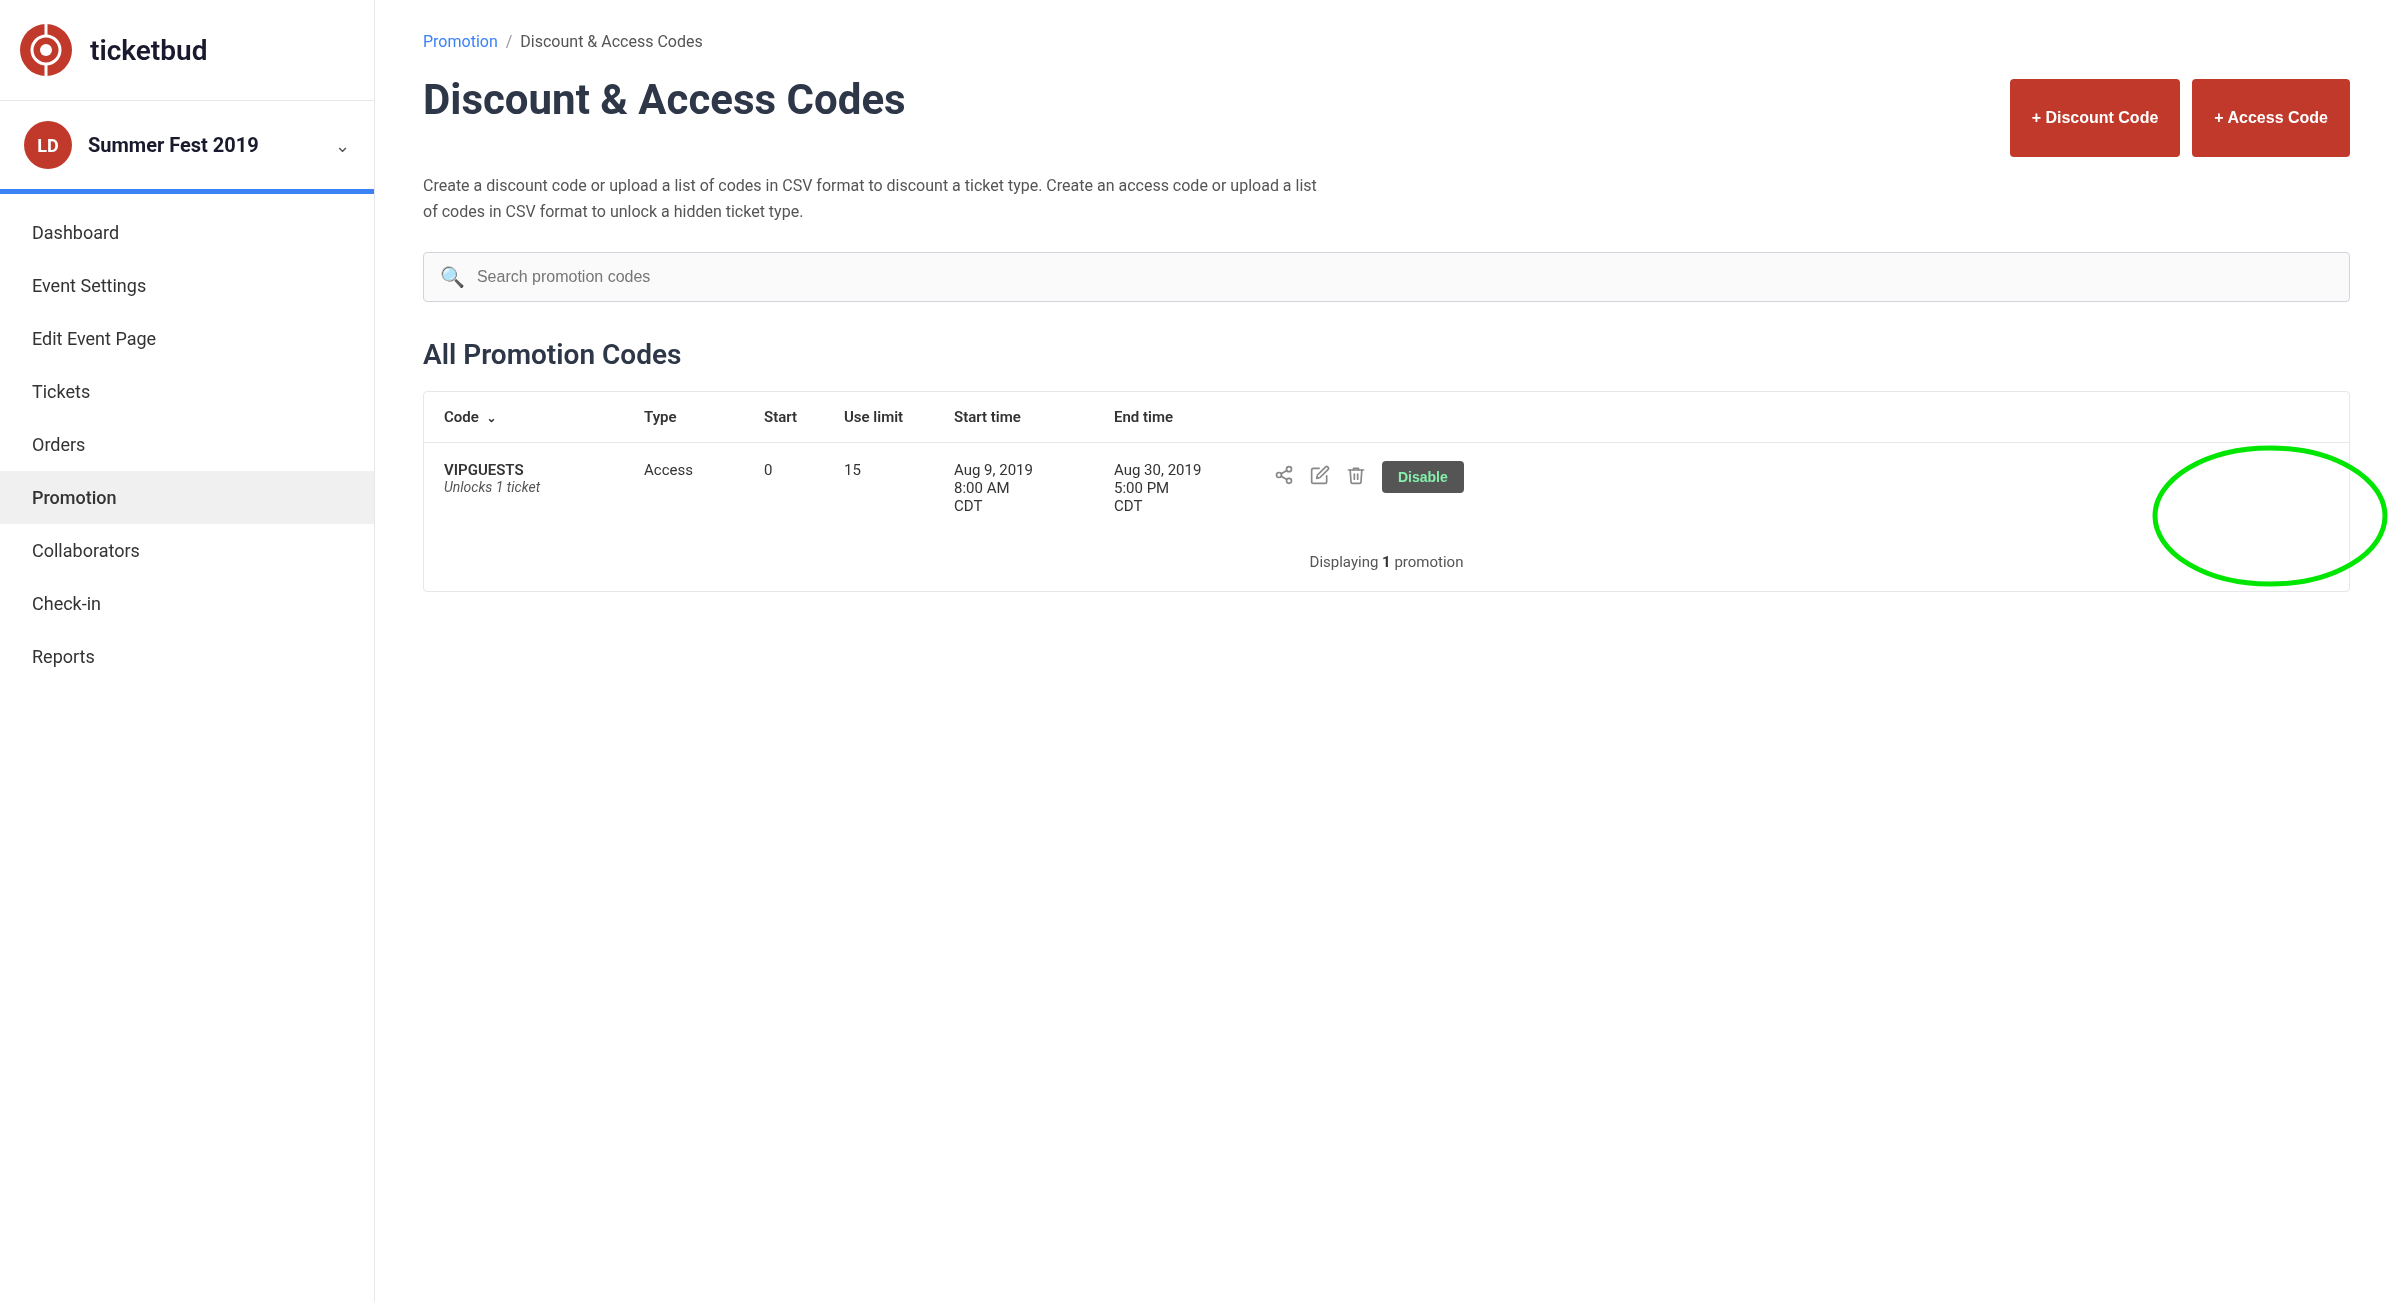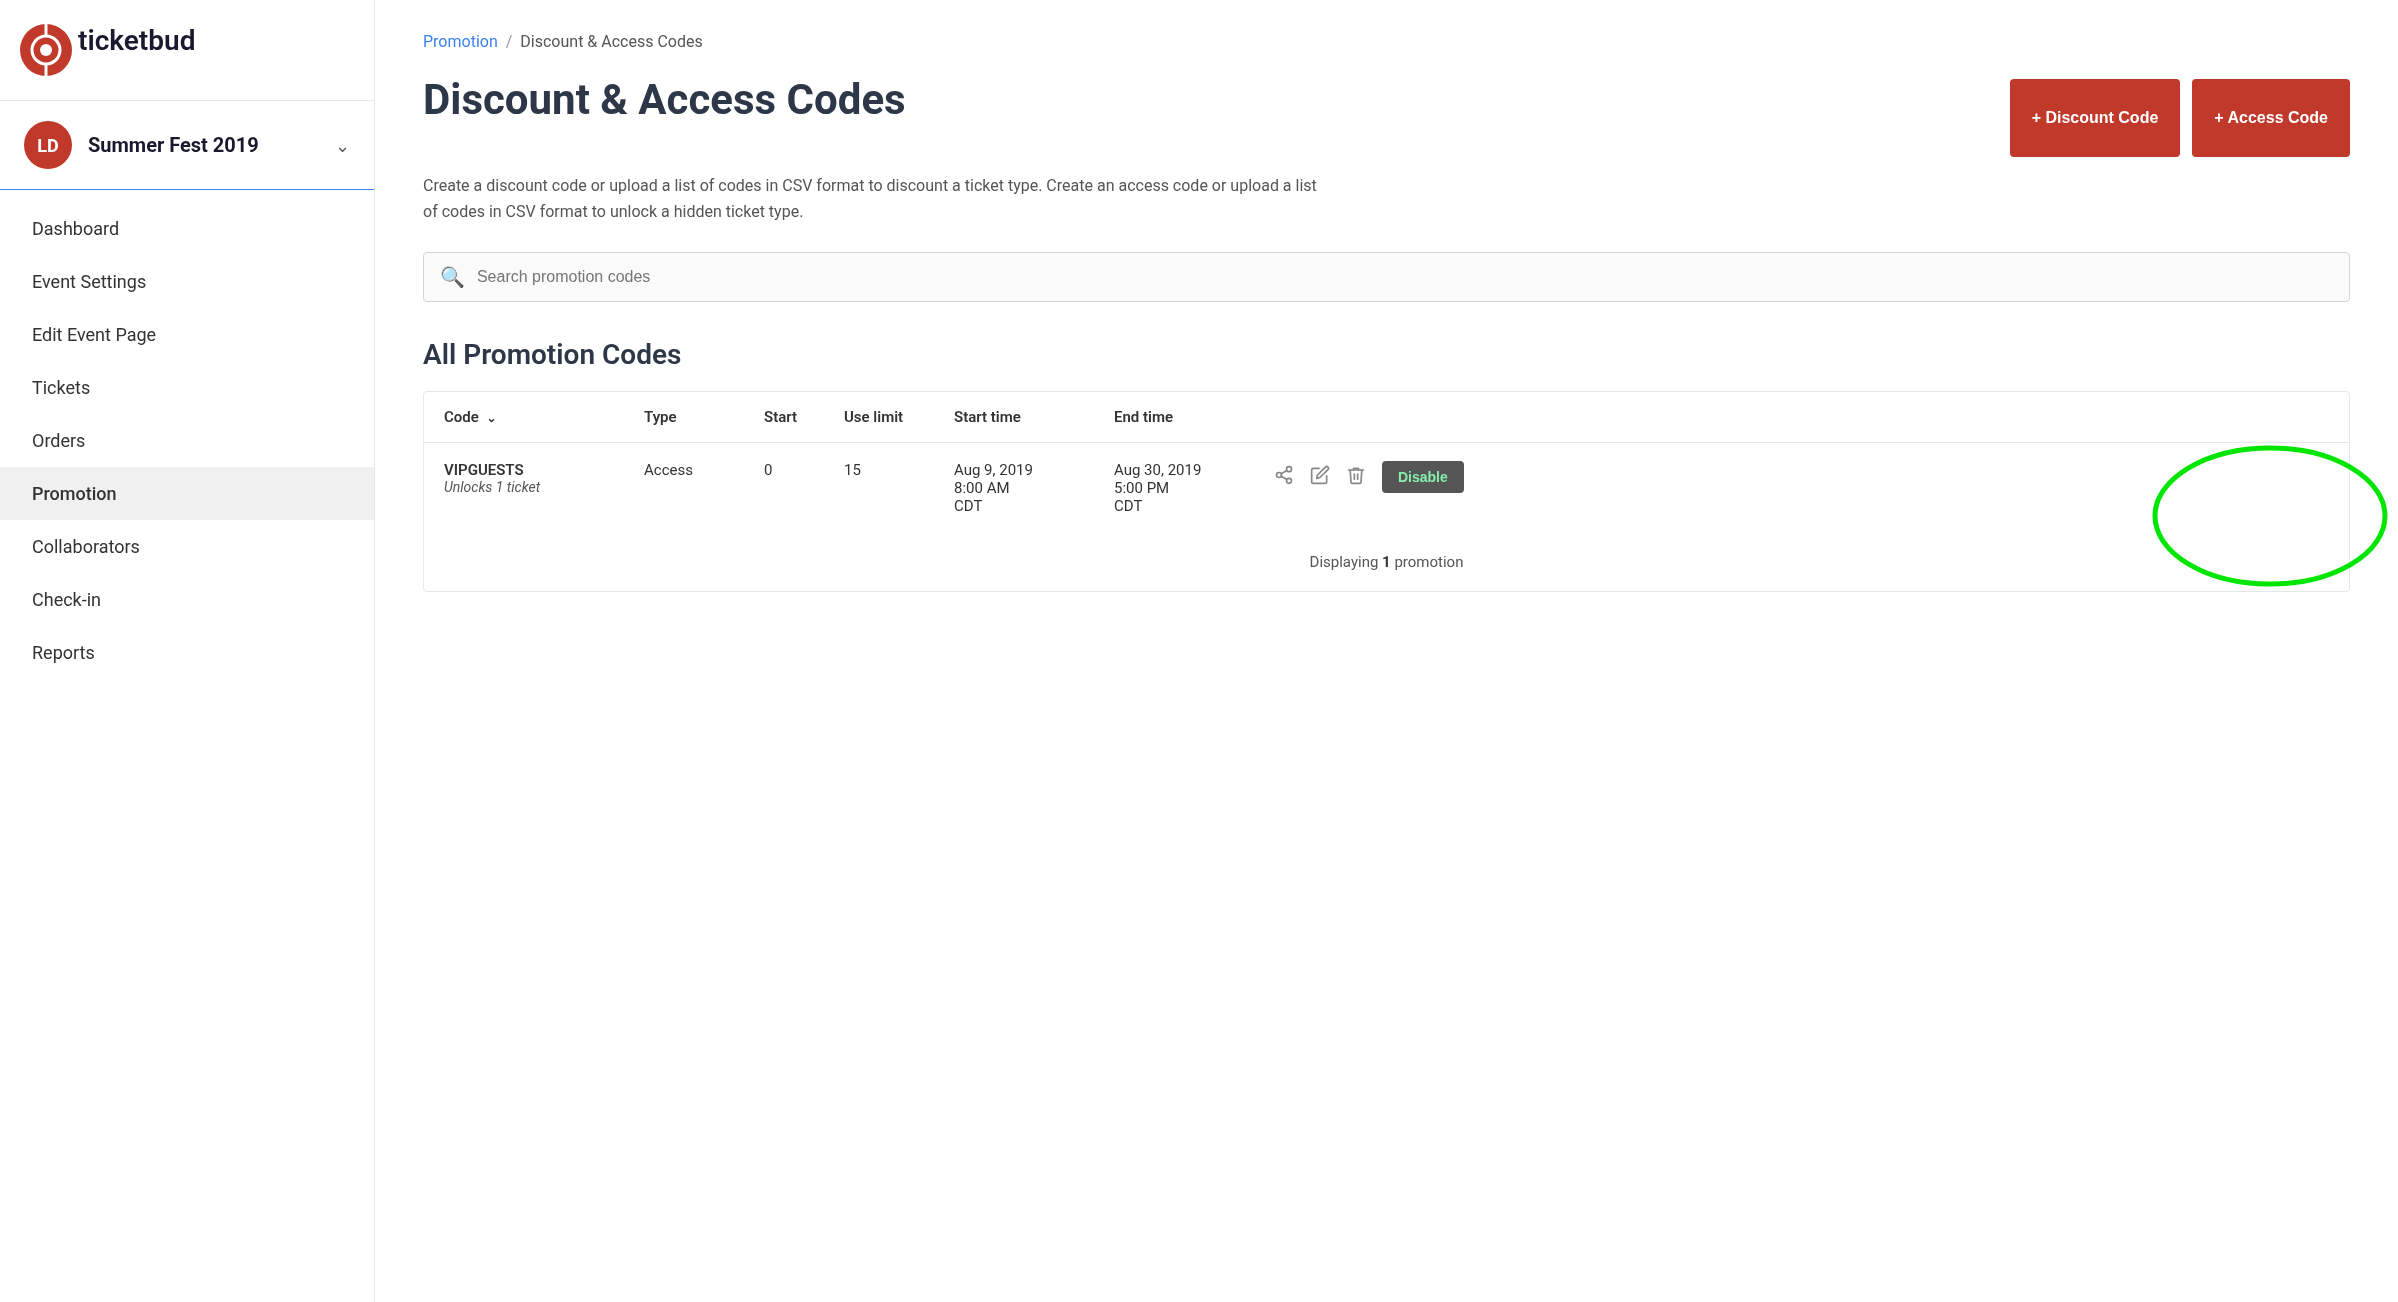--- a/index.html
+++ b/index.html
@@ -9,39 +9,40 @@
     .sidebar {
       width: 375px;
       min-width: 375px;
       background: #fff;
       border-right: 1px solid #e5e7eb;
       display: flex;
       flex-direction: column;
     }
     .sidebar-logo {
       display: flex;
+      align-items: center;
       padding: 24px 20px;
-      gap: 6px;
+      gap: 18px;
       border-bottom: 1px solid #e5e7eb;
     }
     .logo-icon {
       width: 52px;
       height: 52px;
     }
     .logo-text {
       font-size: 28px;
       font-weight: 600;
       color: #1a1a2e;
     }
     .sidebar-event {
       display: flex;
       align-items: center;
       justify-content: space-between;
       padding: 20px 24px;
-      border-bottom: 1px solid #3b82f6;
+      border-bottom: 5px solid #3b82f6;
     }
     .event-avatar {
       width: 48px;
       height: 48px;
       background: #c0392b;
       border-radius: 50%;
       display: flex;
       align-items: center;
       justify-content: center;
       color: #fff;

